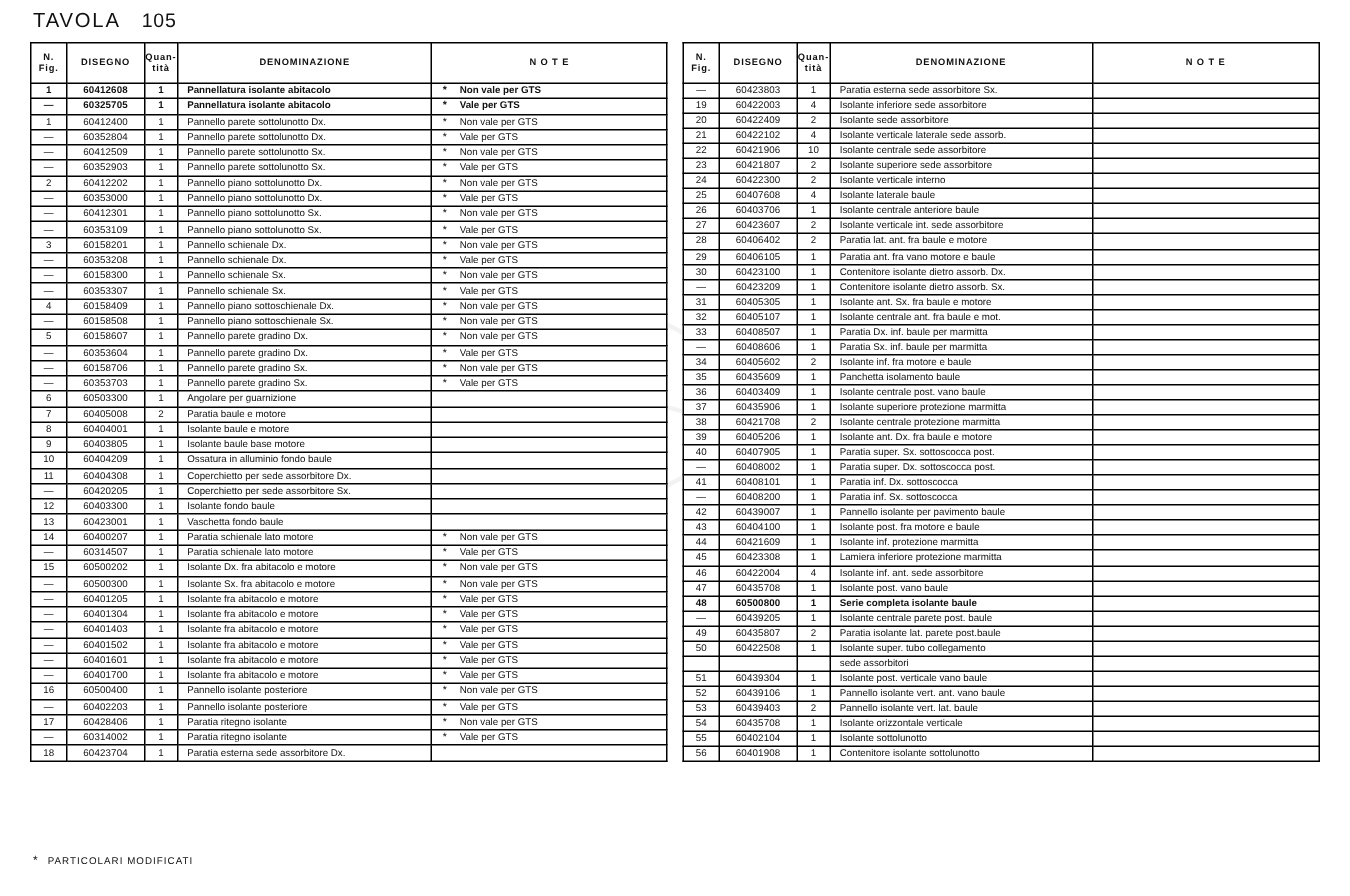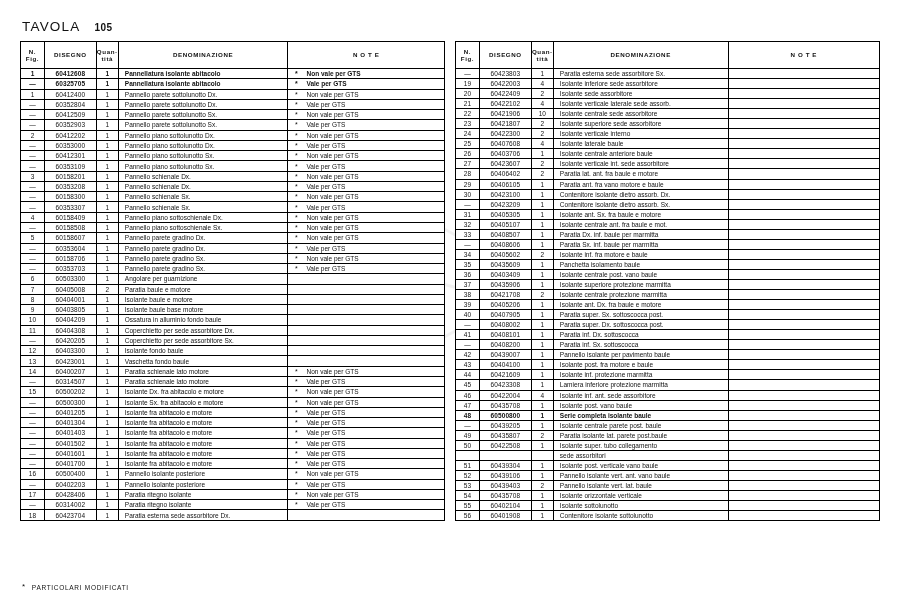--- a/index.html
+++ b/index.html
@@ -13,38 +13,37 @@
     font-family: "Liberation Sans", sans-serif;
     color: #111;
     position: relative;
     overflow: hidden;
   }
   .page {
     position: absolute;
     left: 0; top: 0;
     width: 900px;
     height: 535px;
-    margin-top: 13px;
   }
   .title-row {
     position: absolute;
     left: 22px;
     top: 6px;
     display: flex;
     align-items: baseline;
     gap: 14px;
   }
   .title-word {
     font-size: 13.5px;
     letter-spacing: 1.2px;
     font-weight: 400;
   }
   .title-num {
-    font-size: 10px;
-    font-weight: 700;
+    font-size: 13px;
+    font-weight: 400;
     letter-spacing: 0.5px;
   }
   .tables {
     position: absolute;
     left: 20px;
     top: 28px;
     width: 860px;
     display: flex;
     gap: 10px;
   }

